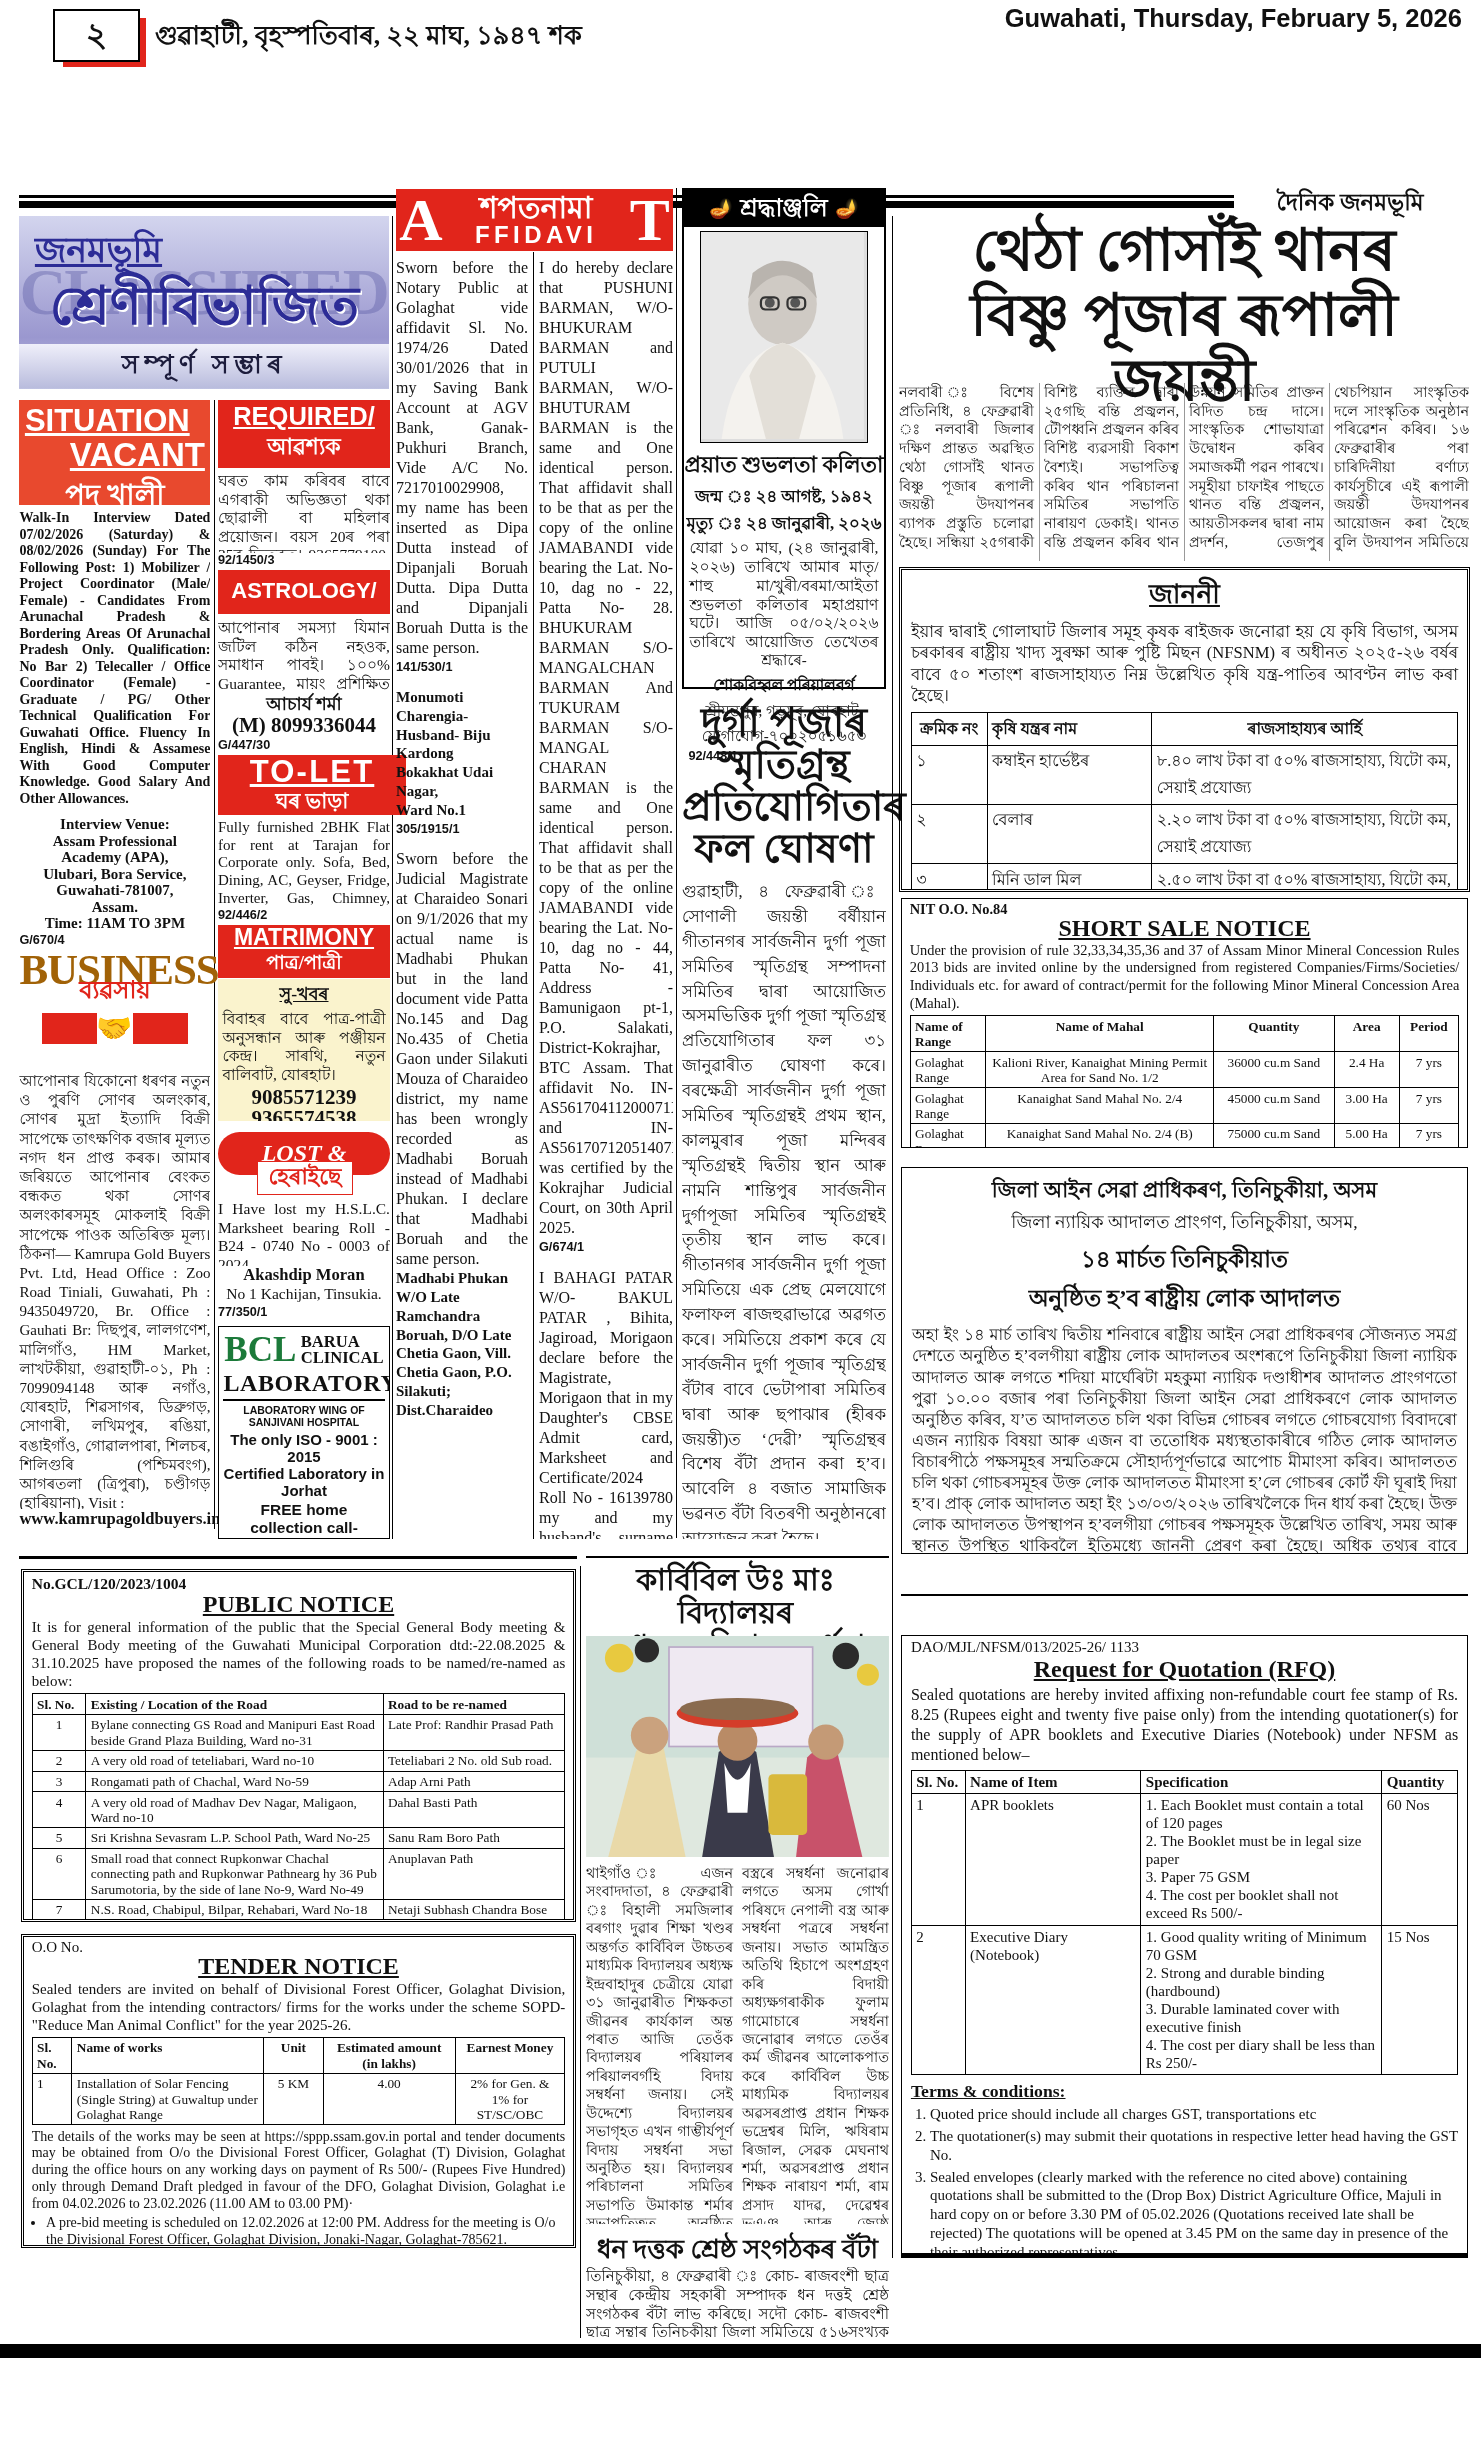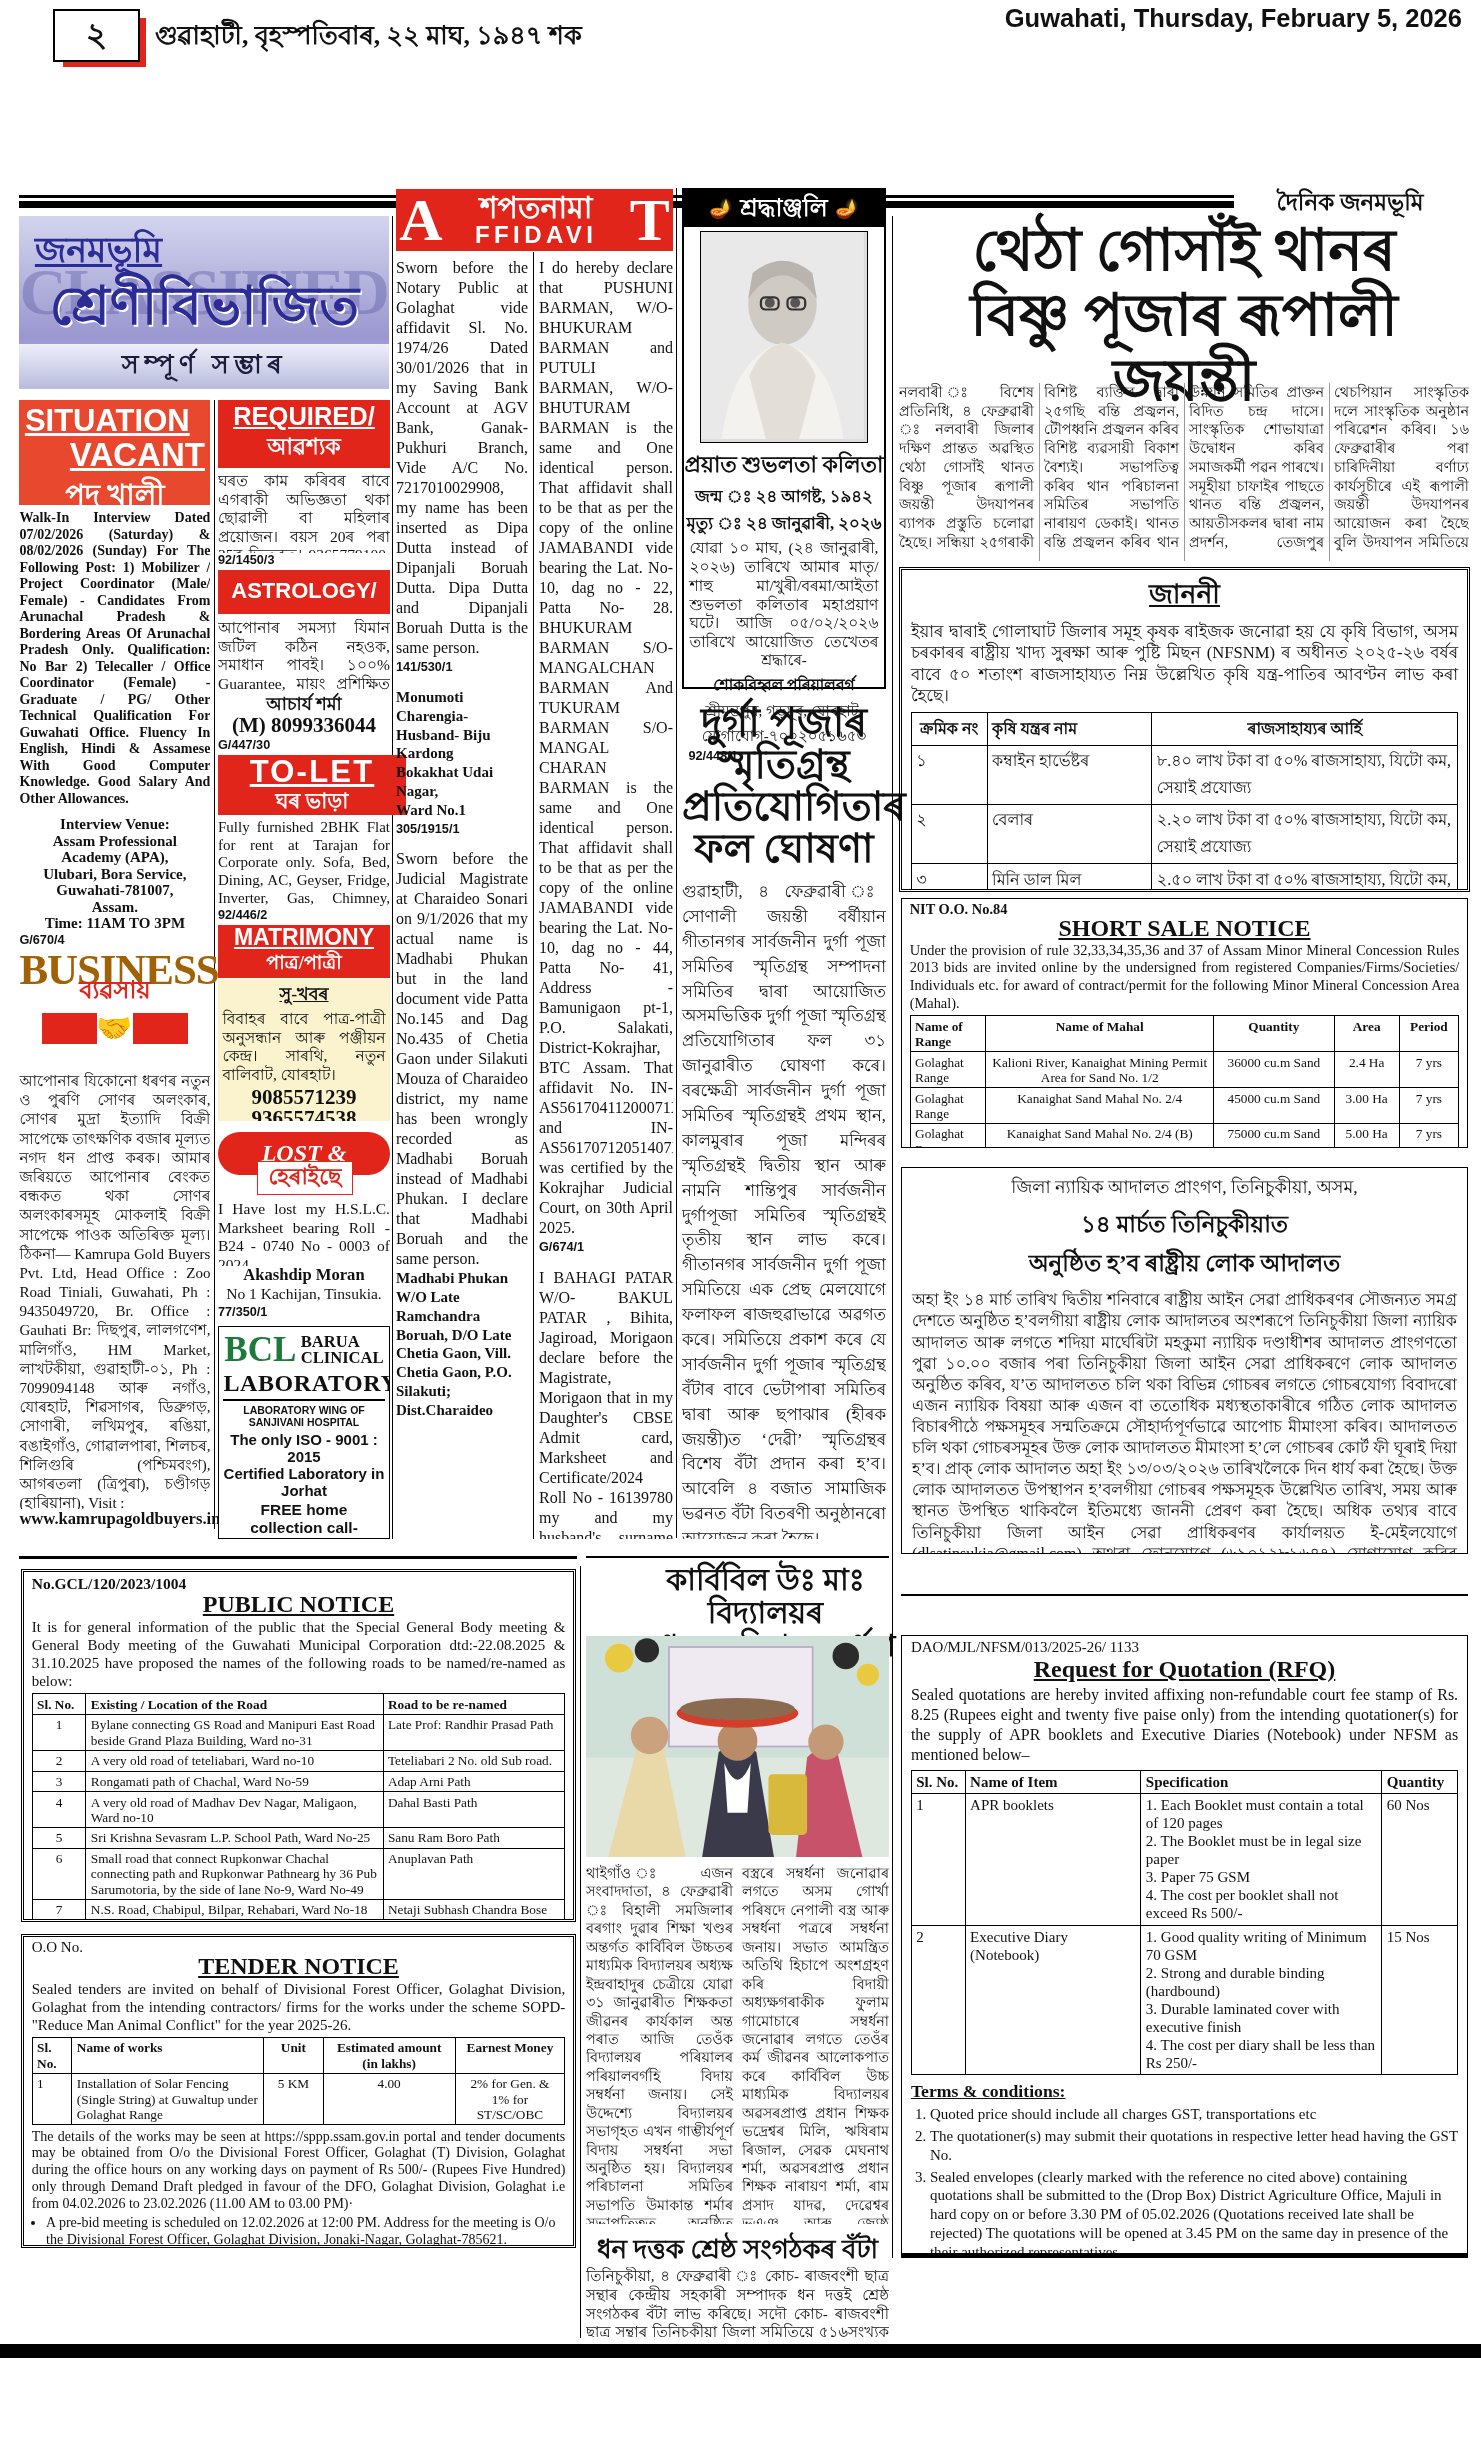--- a/index.html
+++ b/index.html
@@ -289,20 +289,21 @@
       <td class="ctr">5.00 Ha</td>
       <td class="ctr">7 yrs</td>
     </tr>
 
   </tbody>
     </table>
 
 </div>
 
 <div class="abs boxed clip" style="left:901px;top:1167px;width:567px;height:387px;padding:5.5px 10px;box-sizing:border-box;">
+  <div class="b ctr" style="font-size:21px;">জিলা আইন সেৱা প্ৰাধিকৰণ, তিনিচুকীয়া, অসম</div>
   <div class="ctr" style="font-size:17.7px;">জিলা ন্যায়িক আদালত প্ৰাংগণ, তিনিচুকীয়া, অসম,</div>
   <div class="xb ctr" style="font-size:23px;margin-top:3.3px;">১৪ মাৰ্চত তিনিচুকীয়াত</div>
   <div class="xb ctr" style="font-size:23px;">অনুষ্ঠিত হ’ব ৰাষ্ট্ৰীয় লোক আদালত</div>
   <div class="just" style="font-size:16px;line-height:1.32;margin-top:5.5px;">অহা ইং ১৪ মাৰ্চ তাৰিখ দ্বিতীয় শনিবাৰে ৰাষ্ট্ৰীয় আইন সেৱা প্ৰাধিকৰণৰ সৌজন্যত সমগ্ৰ দেশতে অনুষ্ঠিত হ’বলগীয়া ৰাষ্ট্ৰীয় লোক আদালতৰ অংশৰূপে তিনিচুকীয়া জিলা ন্যায়িক আদালত আৰু লগতে শদিয়া মাৰ্ঘেৰিটা মহকুমা ন্যায়িক দণ্ডাধীশৰ আদালত প্ৰাংগণতো পুৱা ১০.০০ বজাৰ পৰা তিনিচুকীয়া জিলা আইন সেৱা প্ৰাধিকৰণে লোক আদালত অনুষ্ঠিত কৰিব, য’ত আদালতত চলি থকা বিভিন্ন গোচৰৰ লগতে গোচৰযোগ্য বিবাদৰো এজন ন্যায়িক বিষয়া আৰু এজন বা ততোধিক মধ্যস্থতাকাৰীৰে গঠিত লোক আদালত বিচাৰপীঠে পক্ষসমূহৰ সন্মতিক্ৰমে সৌহাৰ্দ্যপূৰ্ণভাৱে আপোচ মীমাংসা কৰিব। আদালতত চলি থকা গোচৰসমূহৰ উক্ত লোক আদালতত মীমাংসা হ’লে গোচৰৰ কোৰ্ট ফী ঘূৰাই দিয়া হ’ব। প্ৰাক্ লোক আদালত অহা ইং ১৩/০৩/২০২৬ তাৰিখলৈকে দিন ধাৰ্য কৰা হৈছে। উক্ত লোক আদালতত উপস্থাপন হ’বলগীয়া গোচৰৰ পক্ষসমূহক উল্লেখিত তাৰিখ, সময় আৰু স্থানত উপস্থিত থাকিবলৈ ইতিমধ্যে জাননী প্ৰেৰণ কৰা হৈছে। অধিক তথ্যৰ বাবে তিনিচুকীয়া জিলা আইন সেৱা প্ৰাধিকৰণৰ কাৰ্যালয়ত ই-মেইলযোগে (dlsatinsukia@gmail.com) অথবা ফোনযোগে (৬৯০১২৮১৬৪৭) যোগাযোগ কৰিব পাৰিব।</div>
 
 </div>
 
 <div class="hrule" style="left:901px;top:1594px;width:567px;height:1.7px;"></div>
 
 <div class="abs boxed clip" style="left:901px;top:1635px;width:567px;height:623px;border-bottom:5.5px solid #000;padding:3.3px 8.9px;box-sizing:border-box;">
@@ -423,21 +424,21 @@
     </table>
   <div class="just" style="font-size:14px;line-height:1.2;margin-top:3.3px;">The details of the works may be seen at https://sppp.ssam.gov.in portal and tender documents may be obtained from O/o the Divisional Forest Officer, Golaghat (T) Division, Golaghat during the office hours on any working days on payment of Rs 500/- (Rupees Five Hundred) only through Demand Draft pledged in favour of the DFO, Golaghat Division, Golaghat i.e from 04.02.2026 to 23.02.2026 (11.00 AM to 03.00 PM)·</div>
   <ul style="margin:2.2px 0 0 14.4px;padding:0;font-size:14px;line-height:1.2;list-style-type:disc;">
     <li>A pre-bid meeting is scheduled on 12.02.2026 at 12:00 PM. Address for the meeting is O/o the Divisional Forest Officer, Golaghat Division, Jonaki-Nagar, Golaghat-785621.</li>
 
   </ul>
 
 </div>
 
 <div class="hrule" style="left:586px;top:1556px;width:303px;height:1.7px;"></div>
-<div class="abs ctr xb" style="left:614px;top:1563px;width:303px;font-size:30px;line-height:1.1;">
+<div class="abs ctr xb" style="left:584px;top:1563px;width:303px;font-size:30px;line-height:1.1;">
   <div>কাৰ্বিবিল উঃ মাঃ বিদ্যালয়ৰ</div>
   <div>অধ্যক্ষক বিদায় সম্বৰ্ধনা</div>
 </div>
 <div class="abs" style="left:586px;top:1636px;width:303px;height:221px;">
   <svg width="303" height="221" viewBox="0 0 548 400">
     <rect width="548" height="400" fill="#dfe8df"></rect>
     <rect x="0" y="0" width="548" height="220" fill="#cfe0d8"></rect>
     <rect x="150" y="20" width="260" height="180" fill="#efe9f2" stroke="#b9a8c6" stroke-width="3"></rect>
     <circle cx="60" cy="40" r="26" fill="#e8c93f"></circle>
     <circle cx="110" cy="26" r="22" fill="#2b2b2b"></circle>

